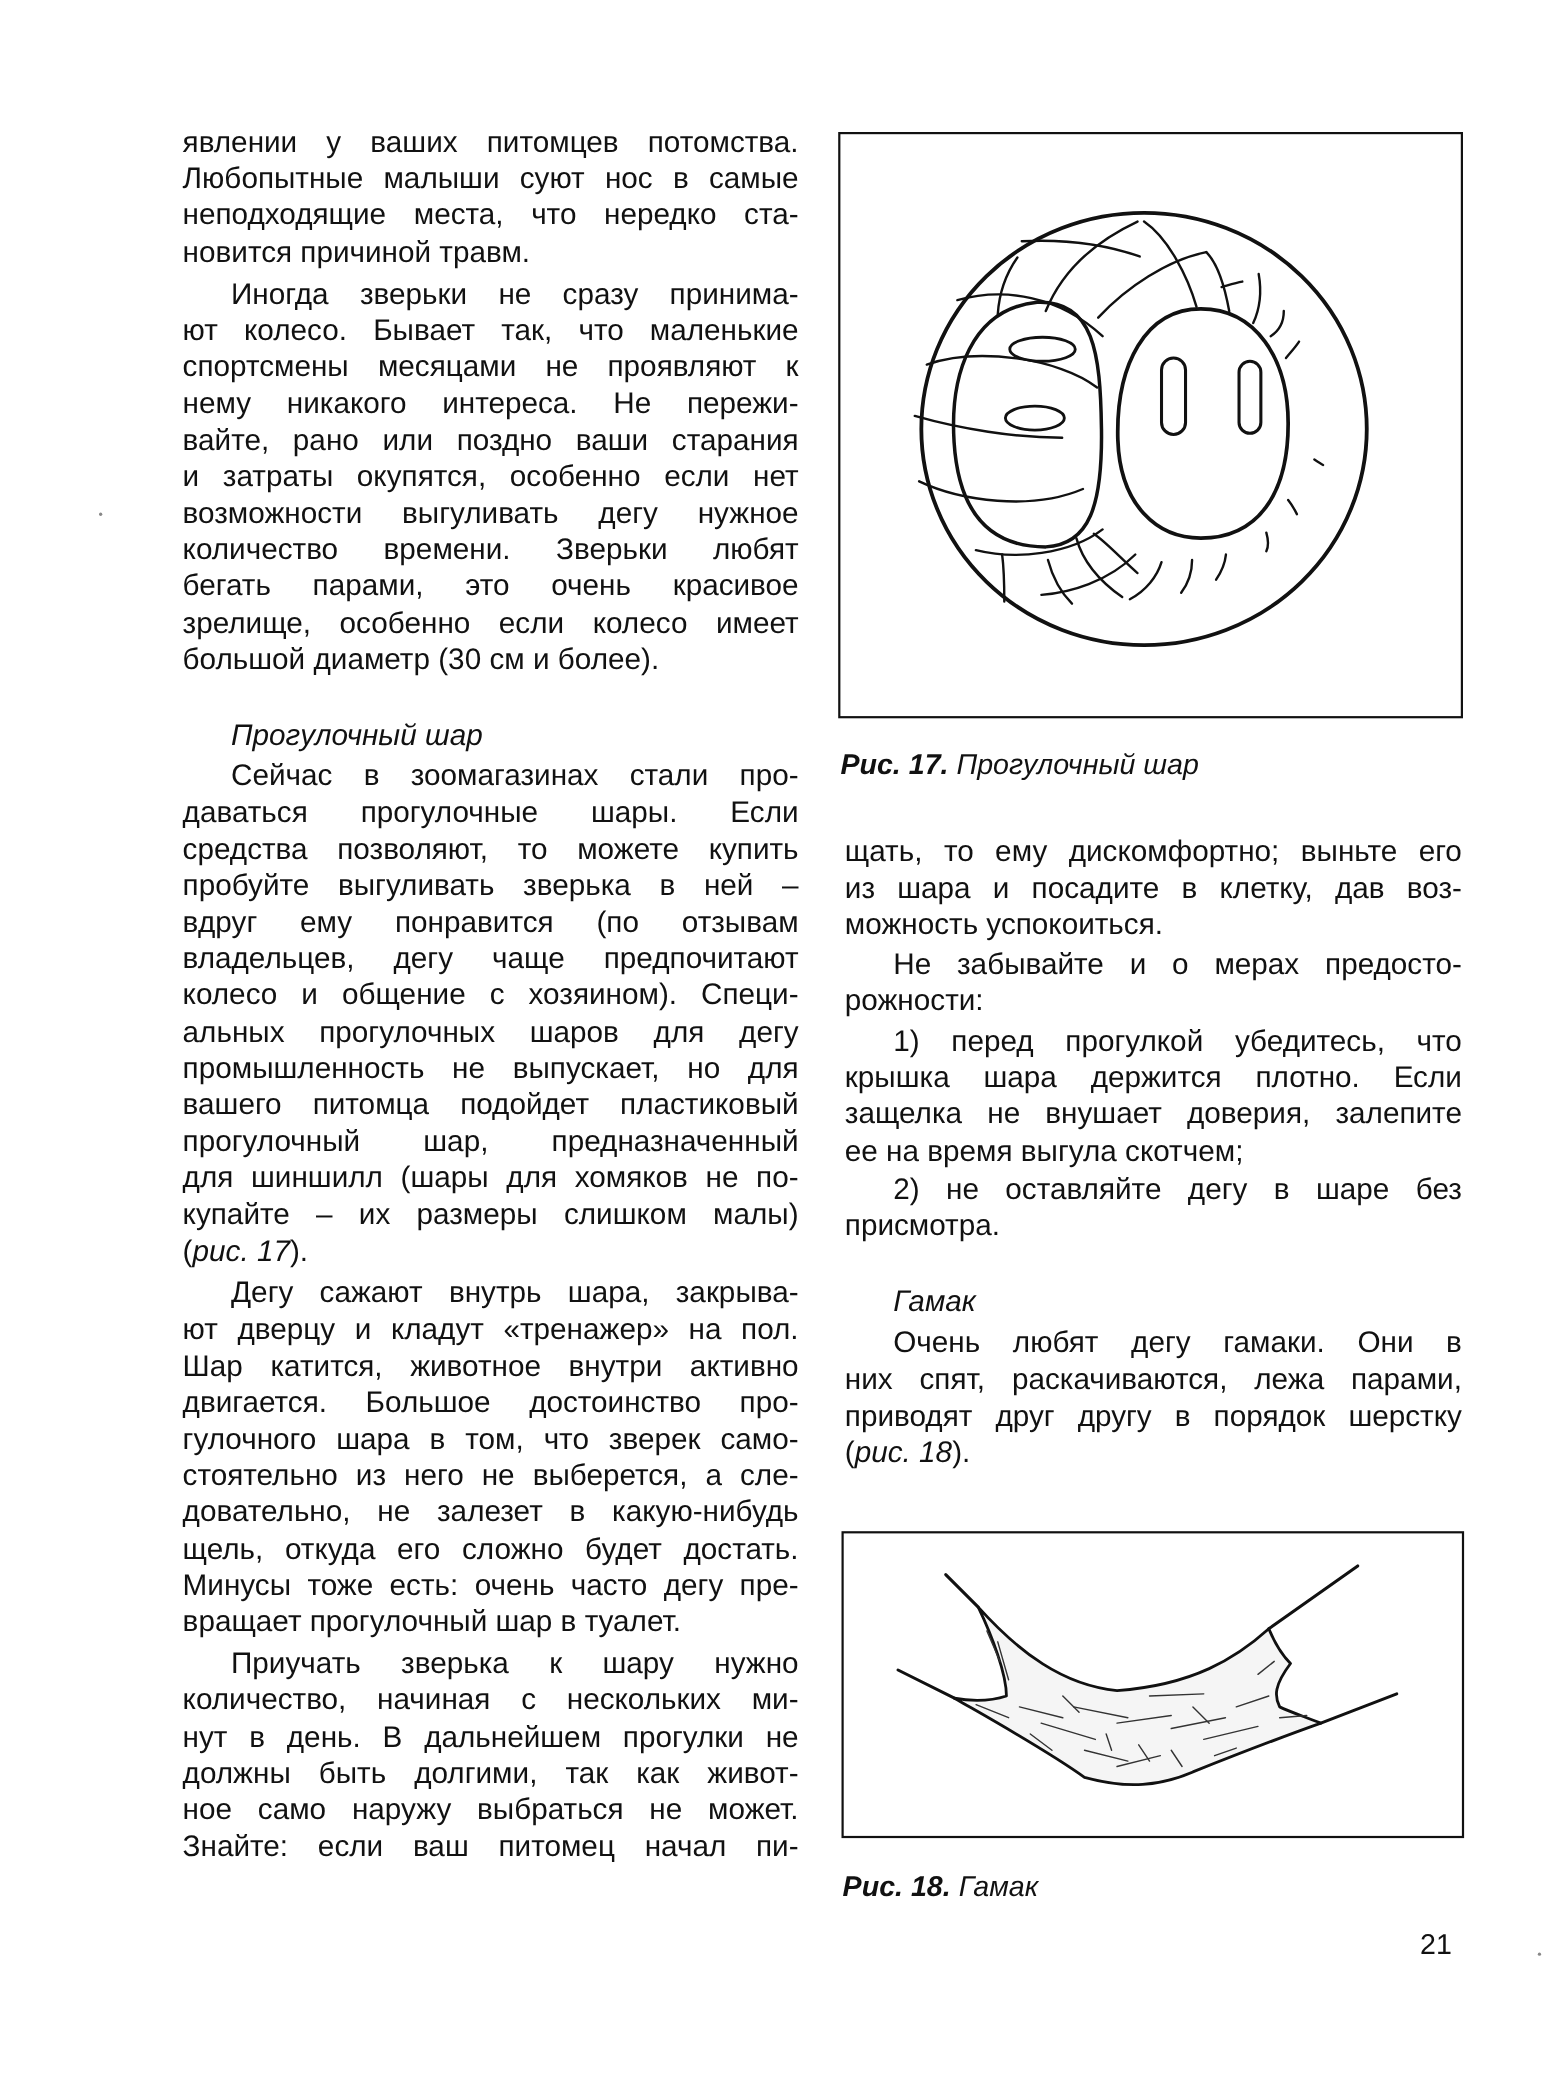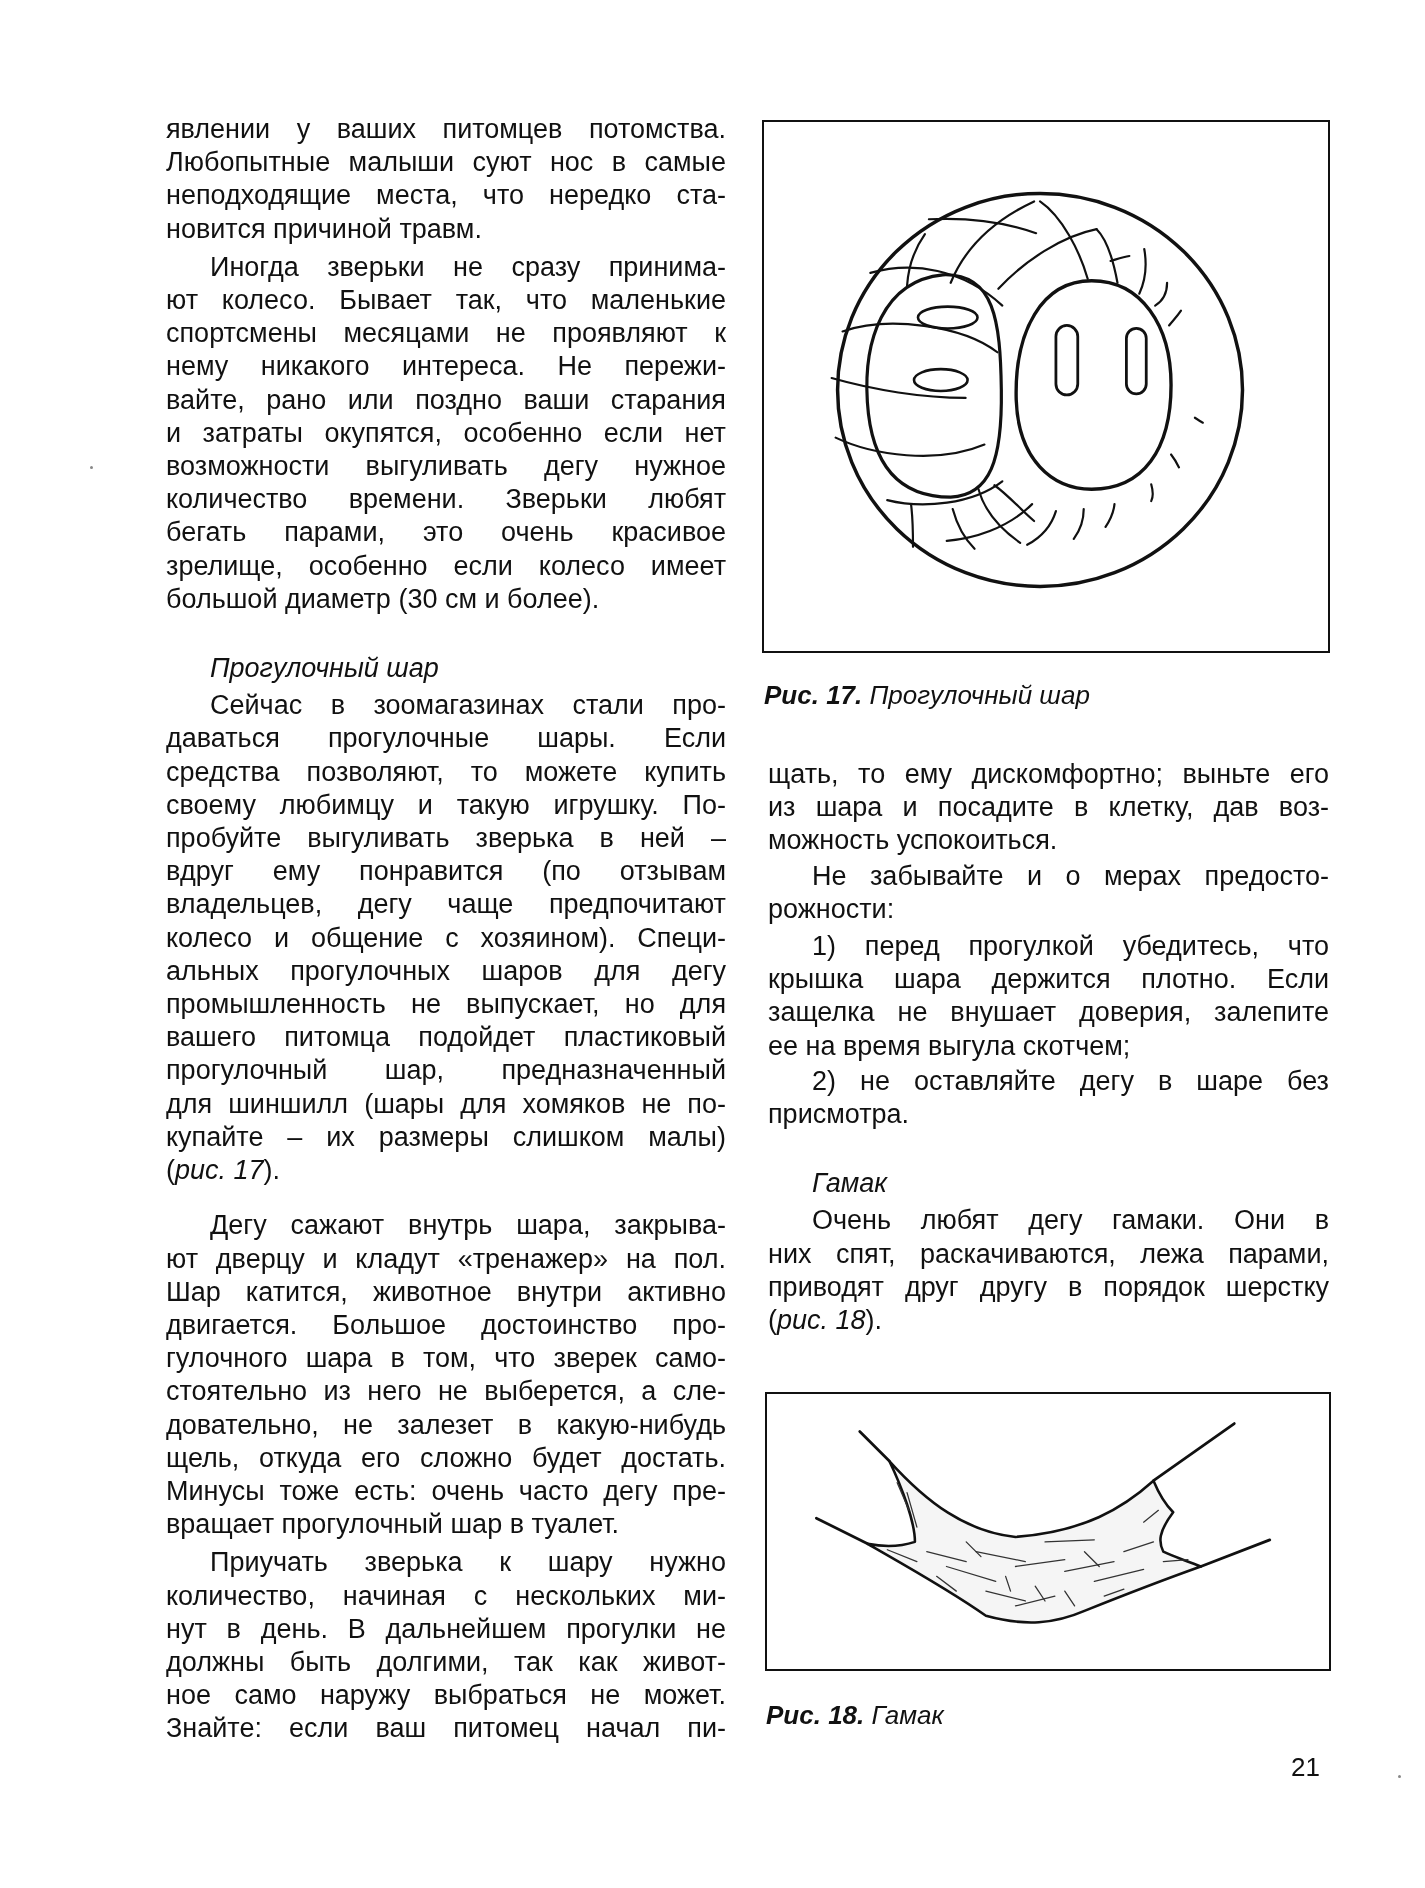--- a/index.html
+++ b/index.html
@@ -44,34 +44,33 @@
       <span class="line">количество времени. Зверьки любят</span>
       <span class="line">бегать парами, это очень красивое</span>
       <span class="line">зрелище, особенно если колесо имеет</span>
       <span class="line last">большой диаметр (30 см и более).</span>
     </div>
     <div class="heading" style="margin-top:36px;">Прогулочный шар</div>
     <div class="p" style="margin-top:4px;">
       <span class="line ind">Сейчас в зоомагазинах стали про-</span>
       <span class="line">даваться прогулочные шары. Если</span>
       <span class="line">средства позволяют, то можете купить</span>
-      <span class="line">своему любимцу и такую игрушку. По-</span>
       <span class="line">пробуйте выгуливать зверька в ней –</span>
       <span class="line">вдруг ему понравится (по отзывам</span>
       <span class="line">владельцев, дегу чаще предпочитают</span>
       <span class="line">колесо и общение с хозяином). Специ-</span>
       <span class="line">альных прогулочных шаров для дегу</span>
       <span class="line">промышленность не выпускает, но для</span>
       <span class="line">вашего питомца подойдет пластиковый</span>
       <span class="line">прогулочный шар, предназначенный</span>
       <span class="line">для шиншилл (шары для хомяков не по-</span>
       <span class="line">купайте – их размеры слишком малы)</span>
       <span class="line last"><span>(</span><i class="ref">рис. 17</i><span>).</span></span>
     </div>
-    <div class="p" style="margin-top:22px;">
+    <div class="p" style="margin-top:5px;">
       <span class="line ind">Дегу сажают внутрь шара, закрыва-</span>
       <span class="line">ют дверцу и кладут «тренажер» на пол.</span>
       <span class="line">Шар катится, животное внутри активно</span>
       <span class="line">двигается. Большое достоинство про-</span>
       <span class="line">гулочного шара в том, что зверек само-</span>
       <span class="line">стоятельно из него не выберется, а сле-</span>
       <span class="line">довательно, не залезет в какую-нибудь</span>
       <span class="line">щель, откуда его сложно будет достать.</span>
       <span class="line">Минусы тоже есть: очень часто дегу пре-</span>
       <span class="line last">вращает прогулочный шар в туалет.</span>

